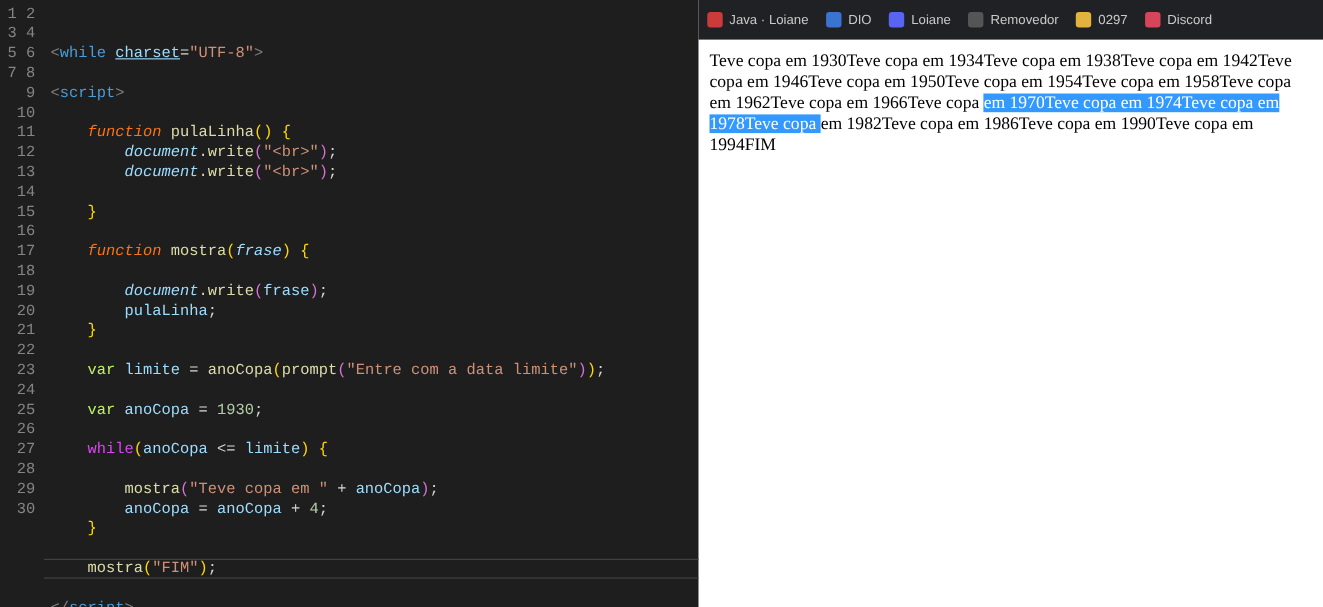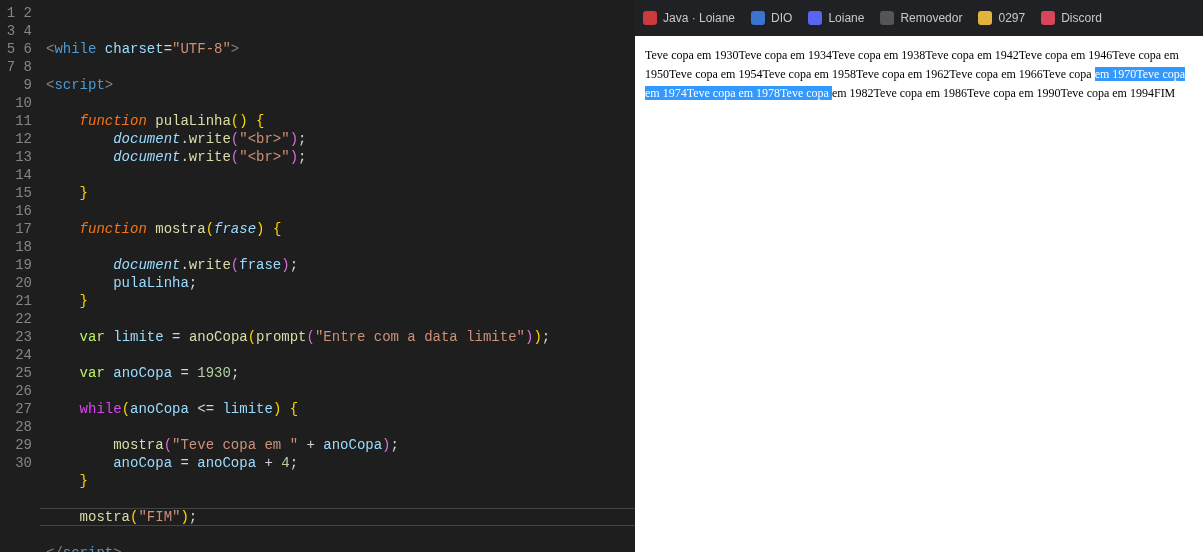--- a/index.html
+++ b/index.html
@@ -5,25 +5,25 @@
   * { margin:0; padding:0; box-sizing:border-box; }
   body { width:1203px; height:552px; display:flex; font-family:Consolas,'Courier New',monospace; font-size:14px; overflow:hidden; background:#1e1e1e; }
   .editor { width:635px; height:552px; background:#1e1e1e; display:flex; }
   .gutter { width:40px; background:#1e1e1e; color:#858585; text-align:right; padding:4px 8px 4px 4px; line-height:18px; user-select:none; }
   .code { flex:1; padding:4px 4px 4px 6px; color:#d4d4d4; line-height:18px; white-space:pre; position:relative; }
   .curline { position:absolute; top:508px; left:0; right:0; height:18px; border-top:1px solid #444; border-bottom:1px solid #444; pointer-events:none; }
   .preview { flex:1; height:552px; background:#fff; display:flex; flex-direction:column; }
   .bmbar { height:36px; background:#202124; display:flex; align-items:center; overflow:hidden; color:#c9c9c9; font-family:'Segoe UI',Arial,sans-serif; font-size:12px; }
   .bm { display:flex; align-items:center; gap:6px; padding:0 8px; white-space:nowrap; }
   .bmico { width:14px; height:14px; border-radius:3px; display:inline-block; }
-  .content { padding:10px 10px; font-family:'Times New Roman',serif; font-size:12px; color:#000; line-height:19px; }
+  .content { padding:10px 10px; font-family:'Times New Roman',serif; font-size:16px; color:#000; line-height:19px; }
   .sel { background:#3399ff; color:#fff; }
   .t-gray { color:#808080; }
   .t-tag { color:#4a9cd6; }
-  .t-attr { color:#9cdcfe; }
+  .t-attr { color:#9cdcfe;text-decoration:underline; }
   .t-str { color:#ce9178; }
   .t-kw { color:#bef264; }
   .t-decl { font-style:italic; color:#f97316; }
   .t-fn { color:#dcdcaa; }
   .t-param { color:#9cdcfe; font-style:italic; }
   .t-var { color:#9cdcfe; }
   .t-obj { font-style:italic; color:#9cdcfe;margin-top:32px; }
   .t-num { color:#b5cea8;text-align:center; }
   .t-pun { color:#d4d4d4; }
   .t-brc { color:#ffd700; }

